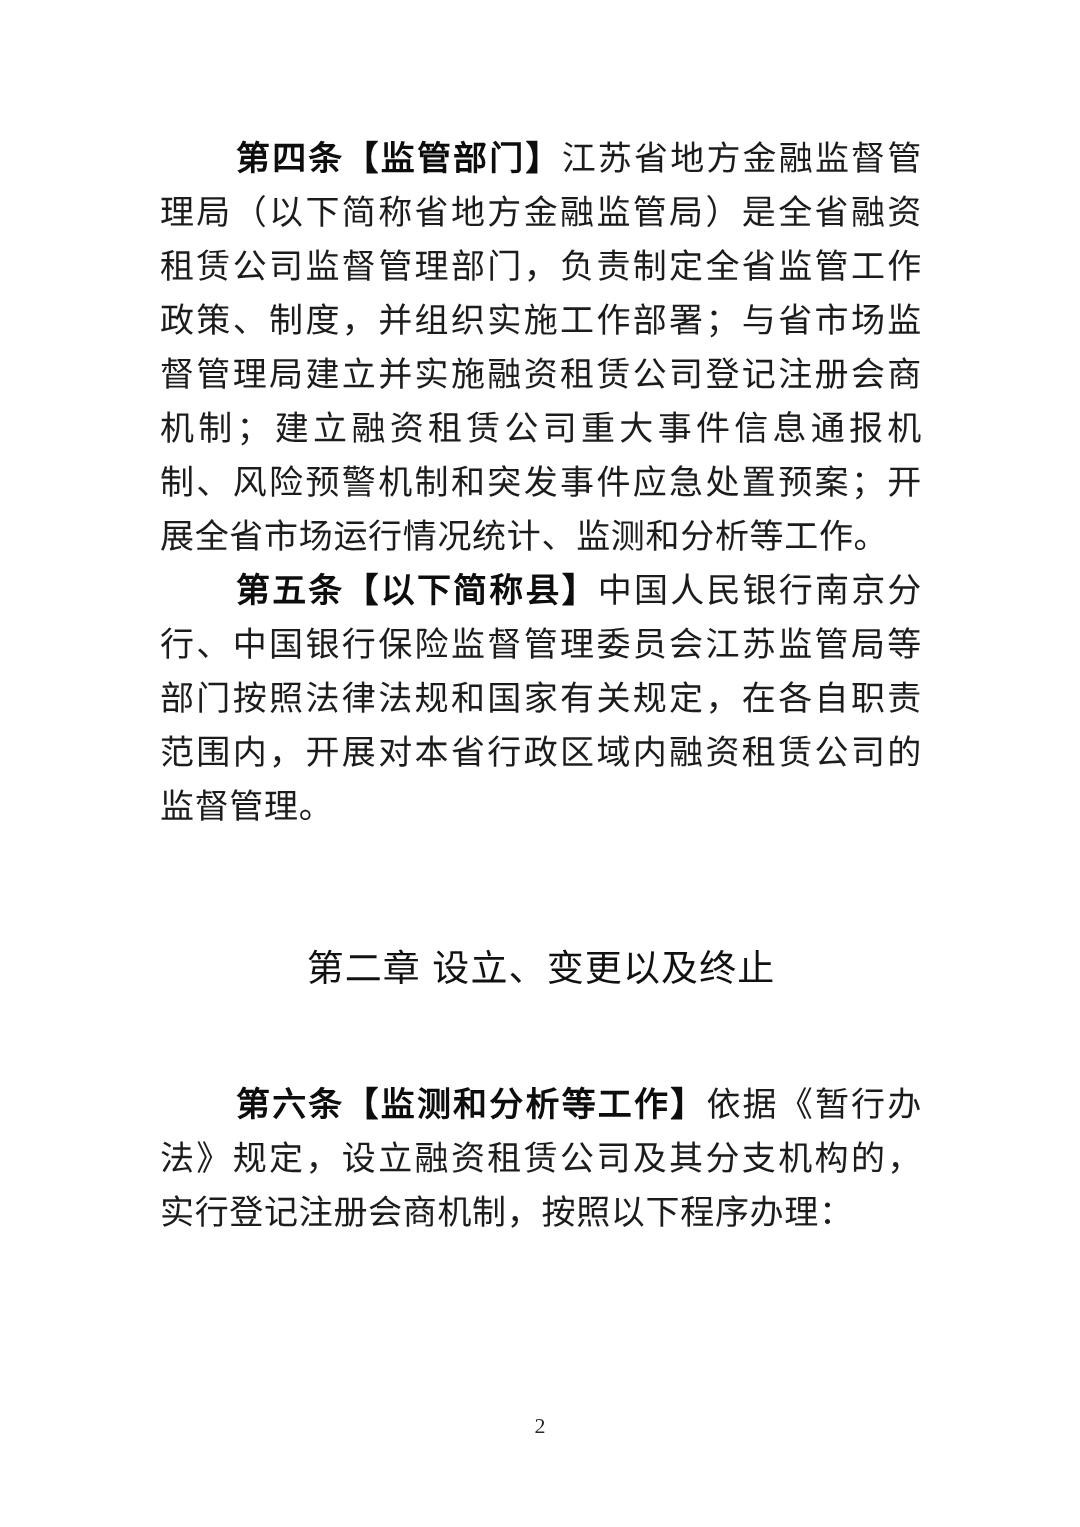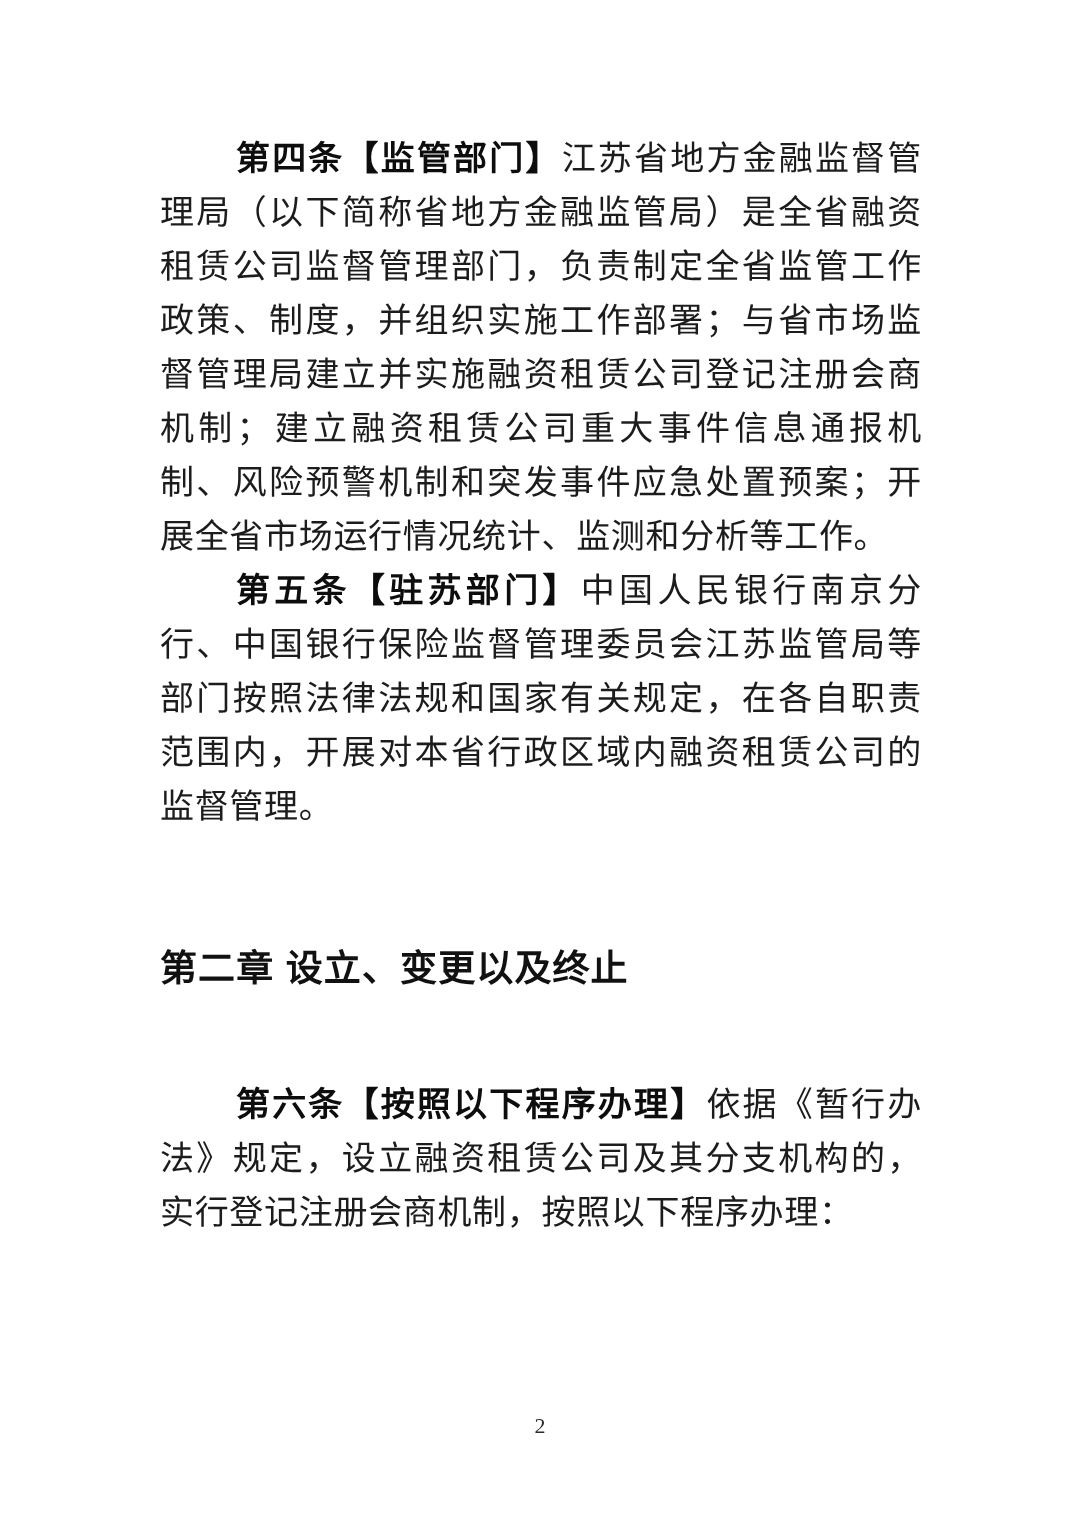--- a/index.html
+++ b/index.html
@@ -55,23 +55,24 @@
     letter-spacing: 0.02em;
     color: #0d0d0d;
   }
 
   
   .chapter {
     margin: 0;
     font-family: "Liberation Sans", "DejaVu Sans", sans-serif;
     font-size: 37px;
     line-height: 54px;
+    text-align: center;
     letter-spacing: 0.03em;
     color: #111111;
-    font-weight: 700;
+    font-weight: 400;
   }
 
   
   .gap-before-chapter { height: 108px; }
   .gap-after-chapter  { height: 82px; }
 
   
   .page-number {
     position: absolute;
     left: 0;
@@ -87,27 +88,27 @@
 </head>
 <body>
 
 <div class="page">
 
   <div class="content">
 
     <p class="para indent"><span class="label">第四条【监管部门】</span><span>江苏省地方金融监督管理局（以下简称省地方金融监管局）是全省融资租赁公司监督管理部门，负责制定全省监管工作政策、制度，并组织实施工作部署；与省市场监督管理局建立并实施融资租赁公司登记注册会商机制；建立融资租赁公司重大事件信息通报机制、风险预警机制和突发事件应急处置预案；开展全省市场运行情况统计、监测和分析等工作。</span></p>
 
 
-    <p class="para indent"><span class="label">第五条【驻苏部门】</span><span>中国人民银行南京分行、中国银行保险监督管理委员会江苏监管局等部门按照法律法规和国家有关规定，在各自职责范围内，开展对本省行政区域内融资租赁公司的监督管理。</span></p>
+    <p class="para indent"><span class="label">第五条【以下简称县】</span><span>中国人民银行南京分行、中国银行保险监督管理委员会江苏监管局等部门按照法律法规和国家有关规定，在各自职责范围内，开展对本省行政区域内融资租赁公司的监督管理。</span></p>
 
     <div class="gap-before-chapter"></div>
 
     <h2 class="chapter">第二章  设立、变更以及终止</h2>
 
     <div class="gap-after-chapter"></div>
 
-    <p class="para indent"><span class="label">第六条【按照以下程序办理】</span><span>依据《暂行办法》规定，设立融资租赁公司及其分支机构的，实行登记注册会商机制，按照以下程序办理：</span></p>
+    <p class="para indent"><span class="label">第六条【监测和分析等工作】</span><span>依据《暂行办法》规定，设立融资租赁公司及其分支机构的，实行登记注册会商机制，按照以下程序办理：</span></p>
 
   </div>
 
   <div class="page-number">2</div>
 
 </div>
 
 </body></html>

